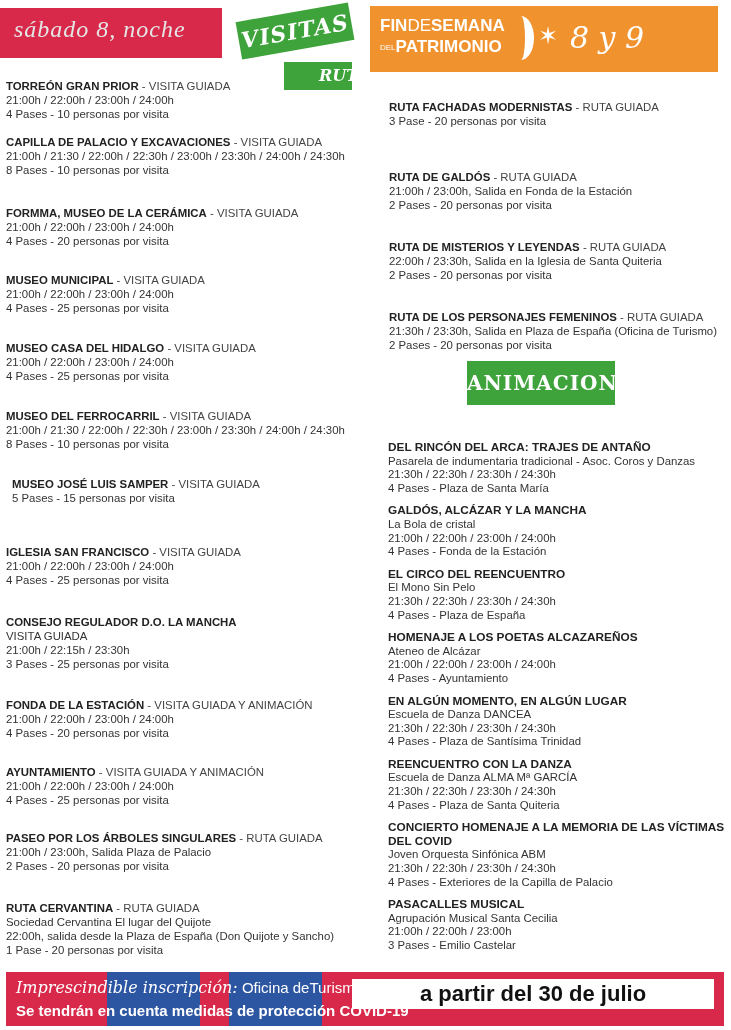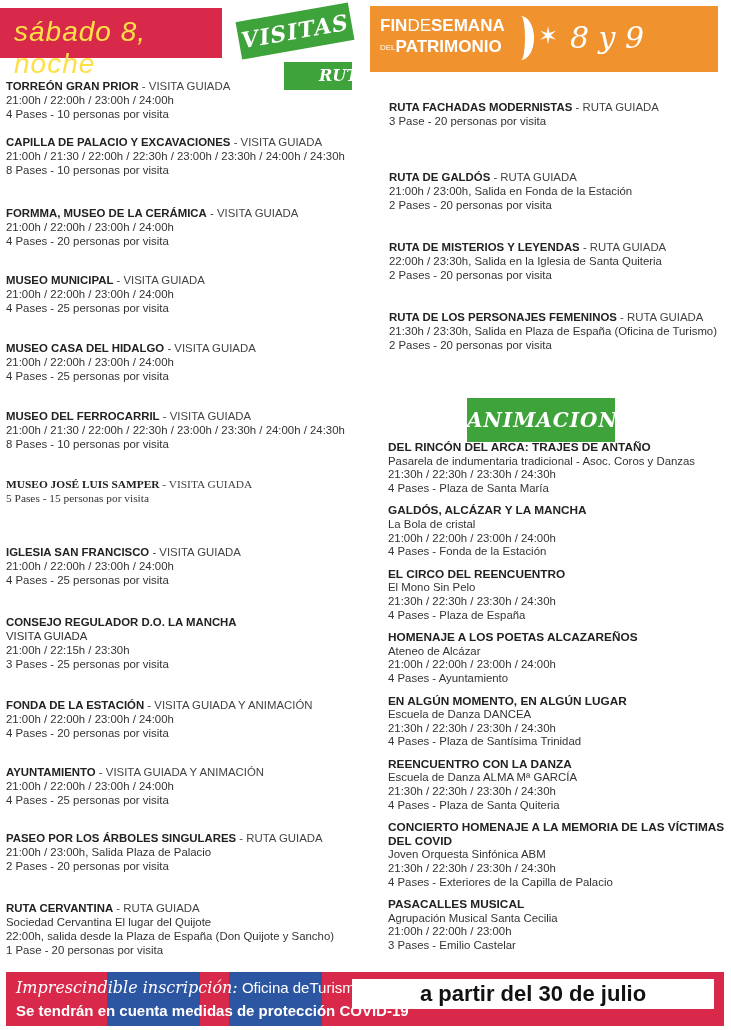--- a/index.html
+++ b/index.html
@@ -1,36 +1,36 @@
 <!DOCTYPE html>
 <html><head>
 <meta charset="utf-8">
 <style>
   * { margin: 0; padding: 0; box-sizing: border-box; }
   body { width: 731px; height: 1030px; background: #ffffff; font-family: "Liberation Sans", sans-serif; color: #222; position: relative; overflow: hidden; }
   .hdr-red { position: absolute; left: 0; top: 8px; width: 222px; height: 50px; background: #d8294a; }
-  .hdr-red span { position: absolute; left: 14px; top: 8px; font-family: Liberation Sans, sans-serif; font-style: italic; font-size: 28px; color: #fde047; letter-spacing: 1px; }
+  .hdr-red span { position: absolute; left: 14px; top: 8px; font-family: Liberation Serif, serif; font-style: italic; font-size: 24px; color: #e5e5e5; letter-spacing: 1px; }
   .tag-green { position: absolute; background: #3fa33b; color: #fff; font-family: "DejaVu Serif", serif; font-style: italic; font-weight: bold; text-align: center; }
   .tag-visitas { left: 238px; top: 12px; width: 114px; height: 38px; transform: rotate(-10deg); font-size: 22px; line-height: 38px; letter-spacing: 1px; }
   .tag-rutas { left: 284px; top: 62px; width: 68px; height: 28px; font-size: 16px; line-height: 28px; padding-left: 35px; }
   .hdr-orange { position: absolute; left: 370px; top: 6px; width: 348px; height: 66px; background: #f0922e; }
   .fin1 { position: absolute; left: 10px; top: 10px; color: #fff; font-weight: bold; font-size: 17px; }
   .fin1 .light { font-weight: normal; }
   .fin2 { position: absolute; left: 10px; top: 31px; color: #fff; font-weight: bold; font-size: 17px; }
   .fin2 .small { font-size: 8px; font-weight: normal; vertical-align: middle; }
   .moon { position: absolute; left: 138px; top: 10px; width: 26px; height: 44px; border-radius: 50%; border-right: 9px solid #fff; }
   .figure { position: absolute; left: 168px; top: 16px; color:#fff; font-size: 24px; }
   .dates { position: absolute; left: 200px; top: 14px; color: #fff; font-family: "DejaVu Serif", serif; font-style: italic; font-size: 30px; }
   .dates .sm { font-size: 15px; }
   .col-left { position: absolute; left: 6px; top: 79px; width: 375px; }
   .col-right { position: absolute; left: 389px; top: 100px; width: 340px; }
   .item { font-size: 11.4px; line-height: 14px; color: #333; }
   .item b { color: #222; font-weight: bold; }
   .item .typ { color: #444; }
-  .anim-tag { position: absolute; left: 467px; top: 398px; width: 148px; height: 44px; background: #3fa33b; color: #fff; font-family: "DejaVu Serif", serif; font-style: italic; font-weight: bold; font-size: 20px; line-height: 44px; text-align: right; letter-spacing: 1px; }
+  .anim-tag { position: absolute; left: 467px; top: 361px; width: 148px; height: 44px; background: #3fa33b; color: #fff; font-family: "DejaVu Serif", serif; font-weight: bold; font-size: 20px; line-height: 44px; text-align: right; letter-spacing: 1px; }
   .anim-list { position: absolute; left: 388px; top: 441px; width: 343px; }
   .anim-item { font-size: 11.4px; line-height: 13.6px; color: #333; margin-bottom: 9px; }
   .anim-item b { color: #222; font-size: 11.8px; }
   .footer { position: absolute; left: 6px; top: 972px; width: 718px; height: 54px; background: linear-gradient(90deg, #d8294a 0%, #d8294a 14%, #2c55a2 14%, #2c55a2 27%, #d8294a 27%, #d8294a 31%, #2c55a2 31%, #2c55a2 44%, #d8294a 44%, #d8294a 100%); }
   .f1 { position: absolute; left: 10px; top: 6px; color: #fff; font-size: 15px; white-space: nowrap; }
   .f1 i { font-family: "DejaVu Serif", serif; font-size: 16px; }
   .f2 { position: absolute; left: 10px; top: 30px; color: #fff; font-size: 15px; font-weight: bold; white-space: nowrap; }
   .fbox { position: absolute; left: 346px; top: 7px; width: 362px; height: 30px; background: #fff; color: #111; font-weight: bold; font-size: 22px; line-height: 30px; text-align: center; }
 </style>
 </head>
@@ -74,21 +74,21 @@
     <div class="item" style="position: absolute; top: 262px; left: 0px; width: 100%;">
       <div><b>MUSEO CASA DEL HIDALGO</b><span class="typ"> - VISITA GUIADA</span></div>
       <div>21:00h / 22:00h / 23:00h / 24:00h</div>
       <div>4 Pases - 25 personas por visita</div>
     </div>
     <div class="item" style="position: absolute; top: 330px; left: 0px; width: 100%;">
       <div><b>MUSEO DEL FERROCARRIL</b><span class="typ"> - VISITA GUIADA</span></div>
       <div>21:00h / 21:30 / 22:00h / 22:30h / 23:00h / 23:30h / 24:00h / 24:30h</div>
       <div>8 Pases - 10 personas por visita</div>
     </div>
-    <div class="item" style="position: absolute; top: 398px; left: 0px; width: 100%; font-family: Liberation Serif, serif;">
+    <div class="item" style="position: absolute; top: 398px; left: 6px; width: 100%;">
       <div><b>MUSEO JOSÉ LUIS SAMPER</b><span class="typ"> - VISITA GUIADA</span></div>
       <div>5 Pases - 15 personas por visita</div>
     </div>
     <div class="item" style="position: absolute; top: 466px; left: 0px; width: 100%;">
       <div><b>IGLESIA SAN FRANCISCO</b><span class="typ">  - VISITA GUIADA</span></div>
       <div>21:00h / 22:00h / 23:00h / 24:00h</div>
       <div>4 Pases - 25 personas por visita</div>
     </div>
     <div class="item" style="position: absolute; top: 536px; left: 0px; width: 100%;">
       <div><b>CONSEJO REGULADOR D.O. LA MANCHA</b><span class="typ"></span></div>

